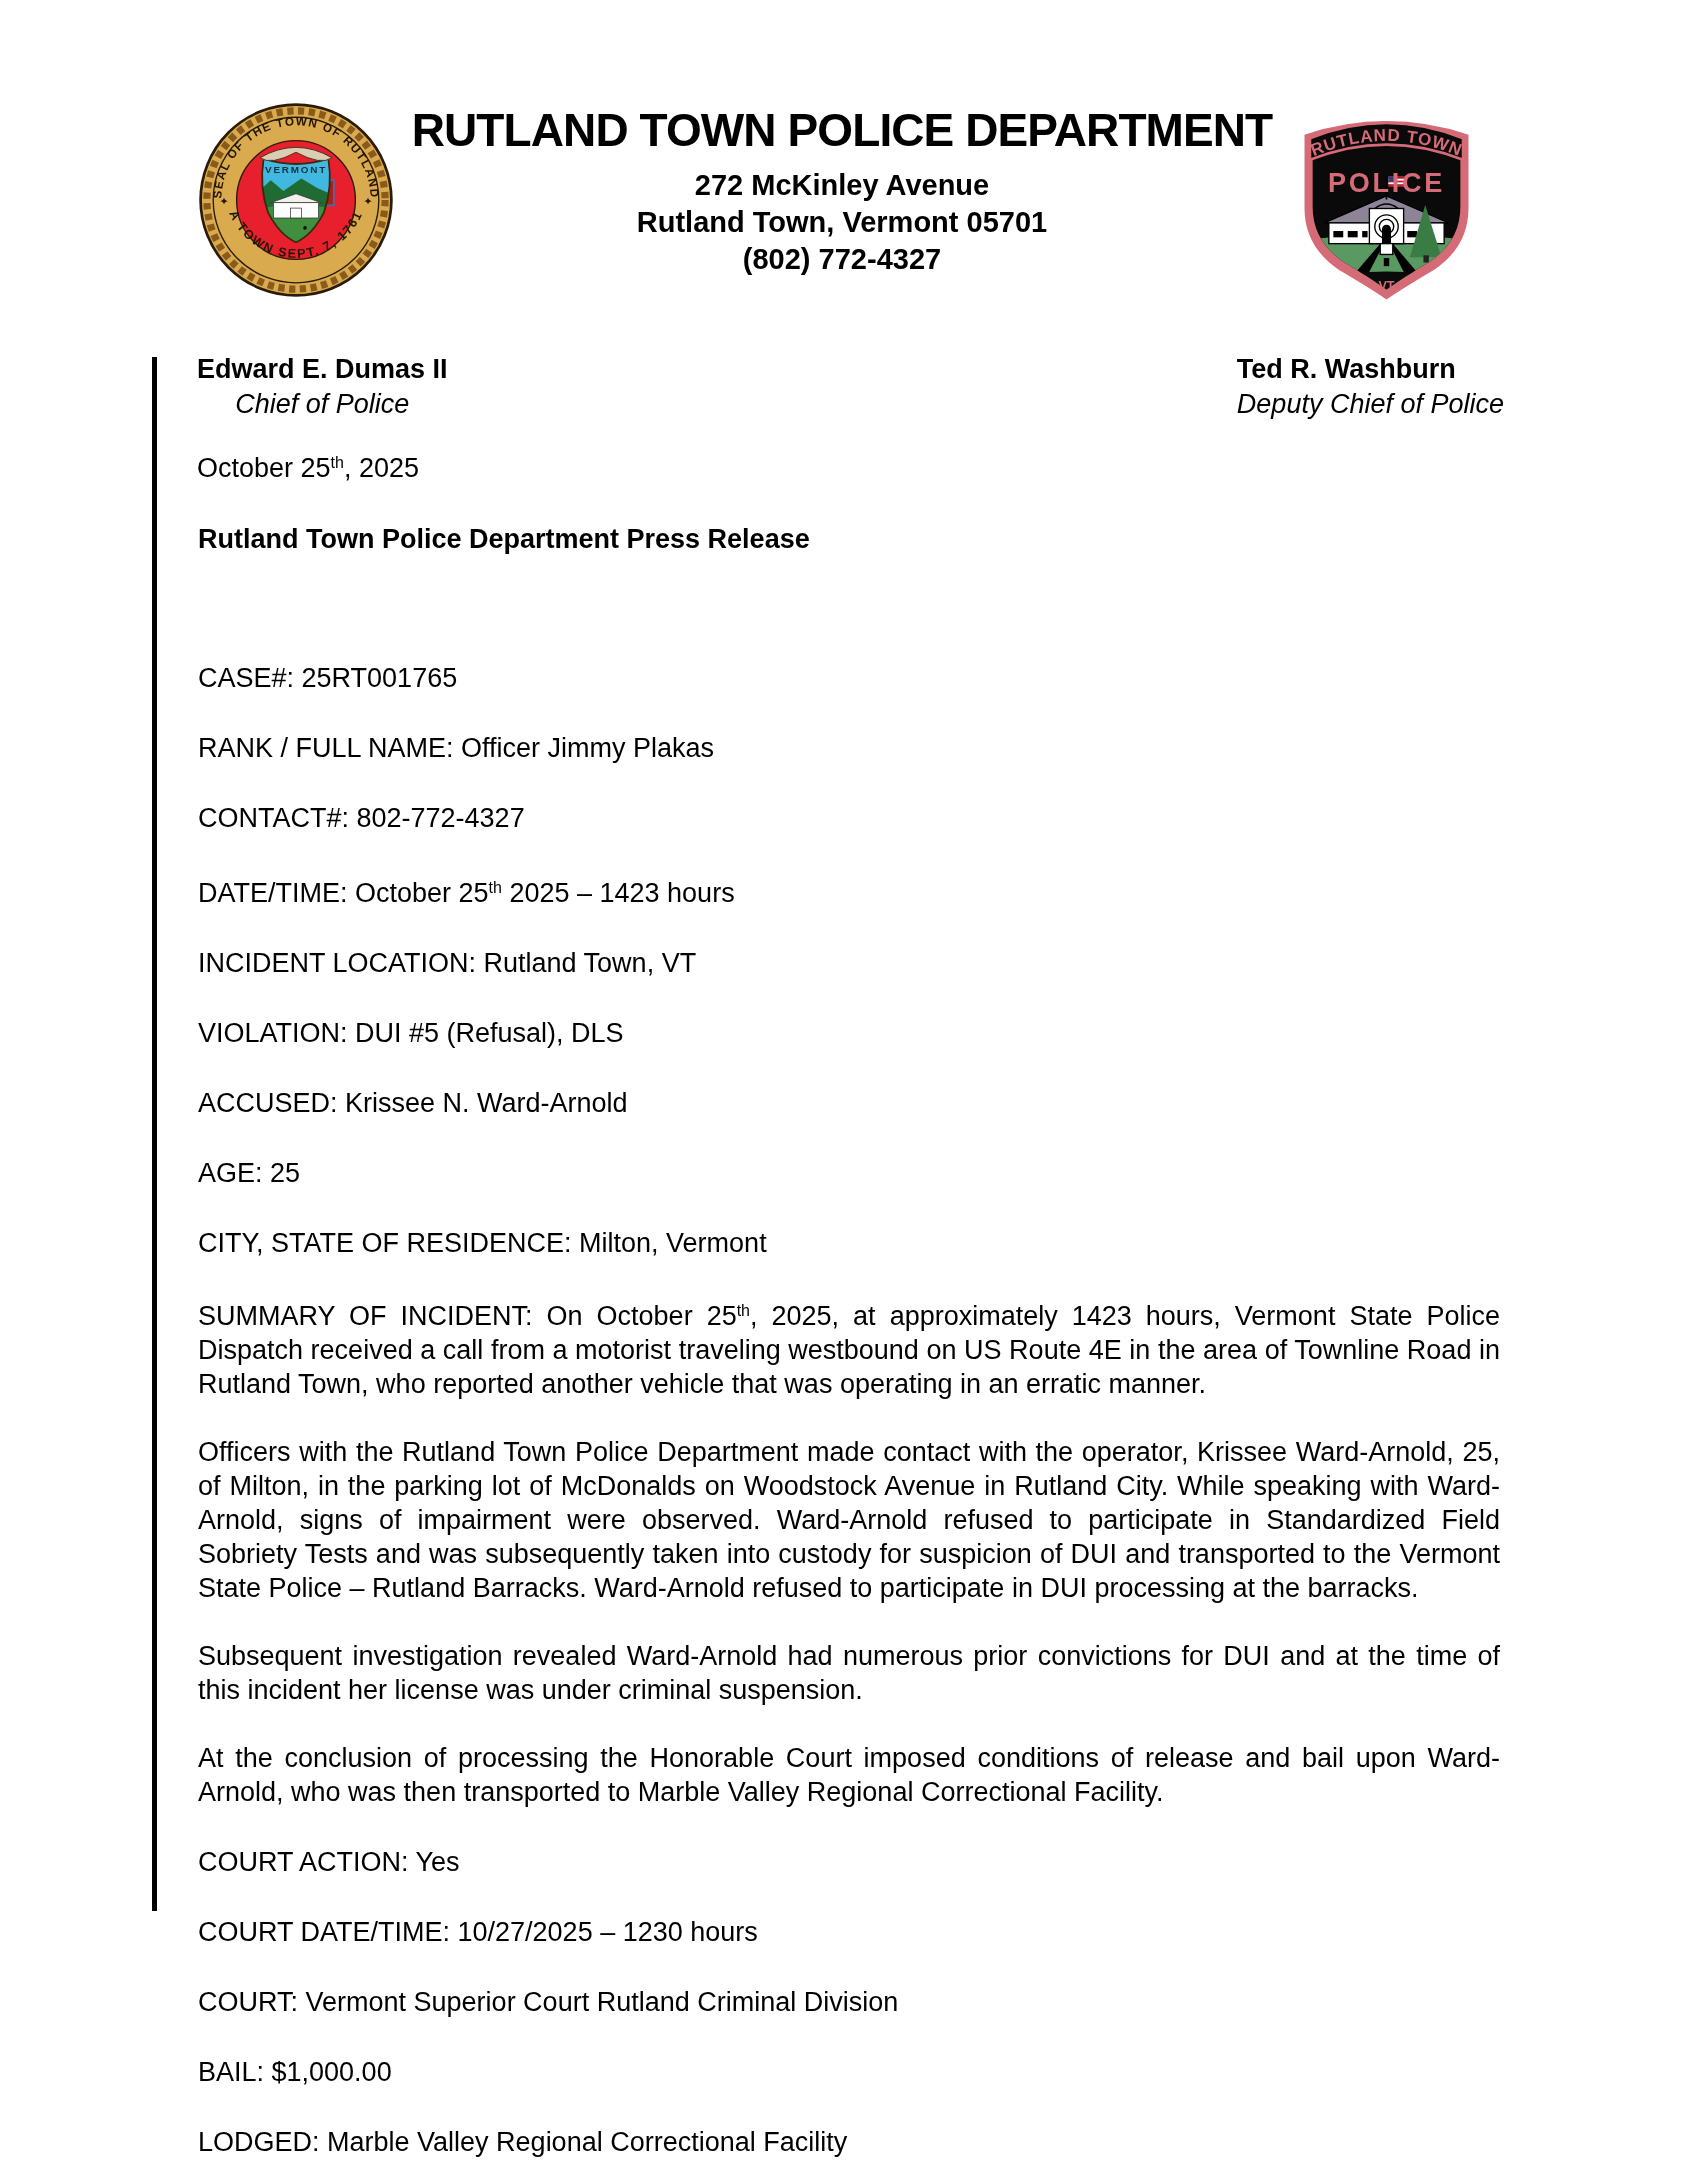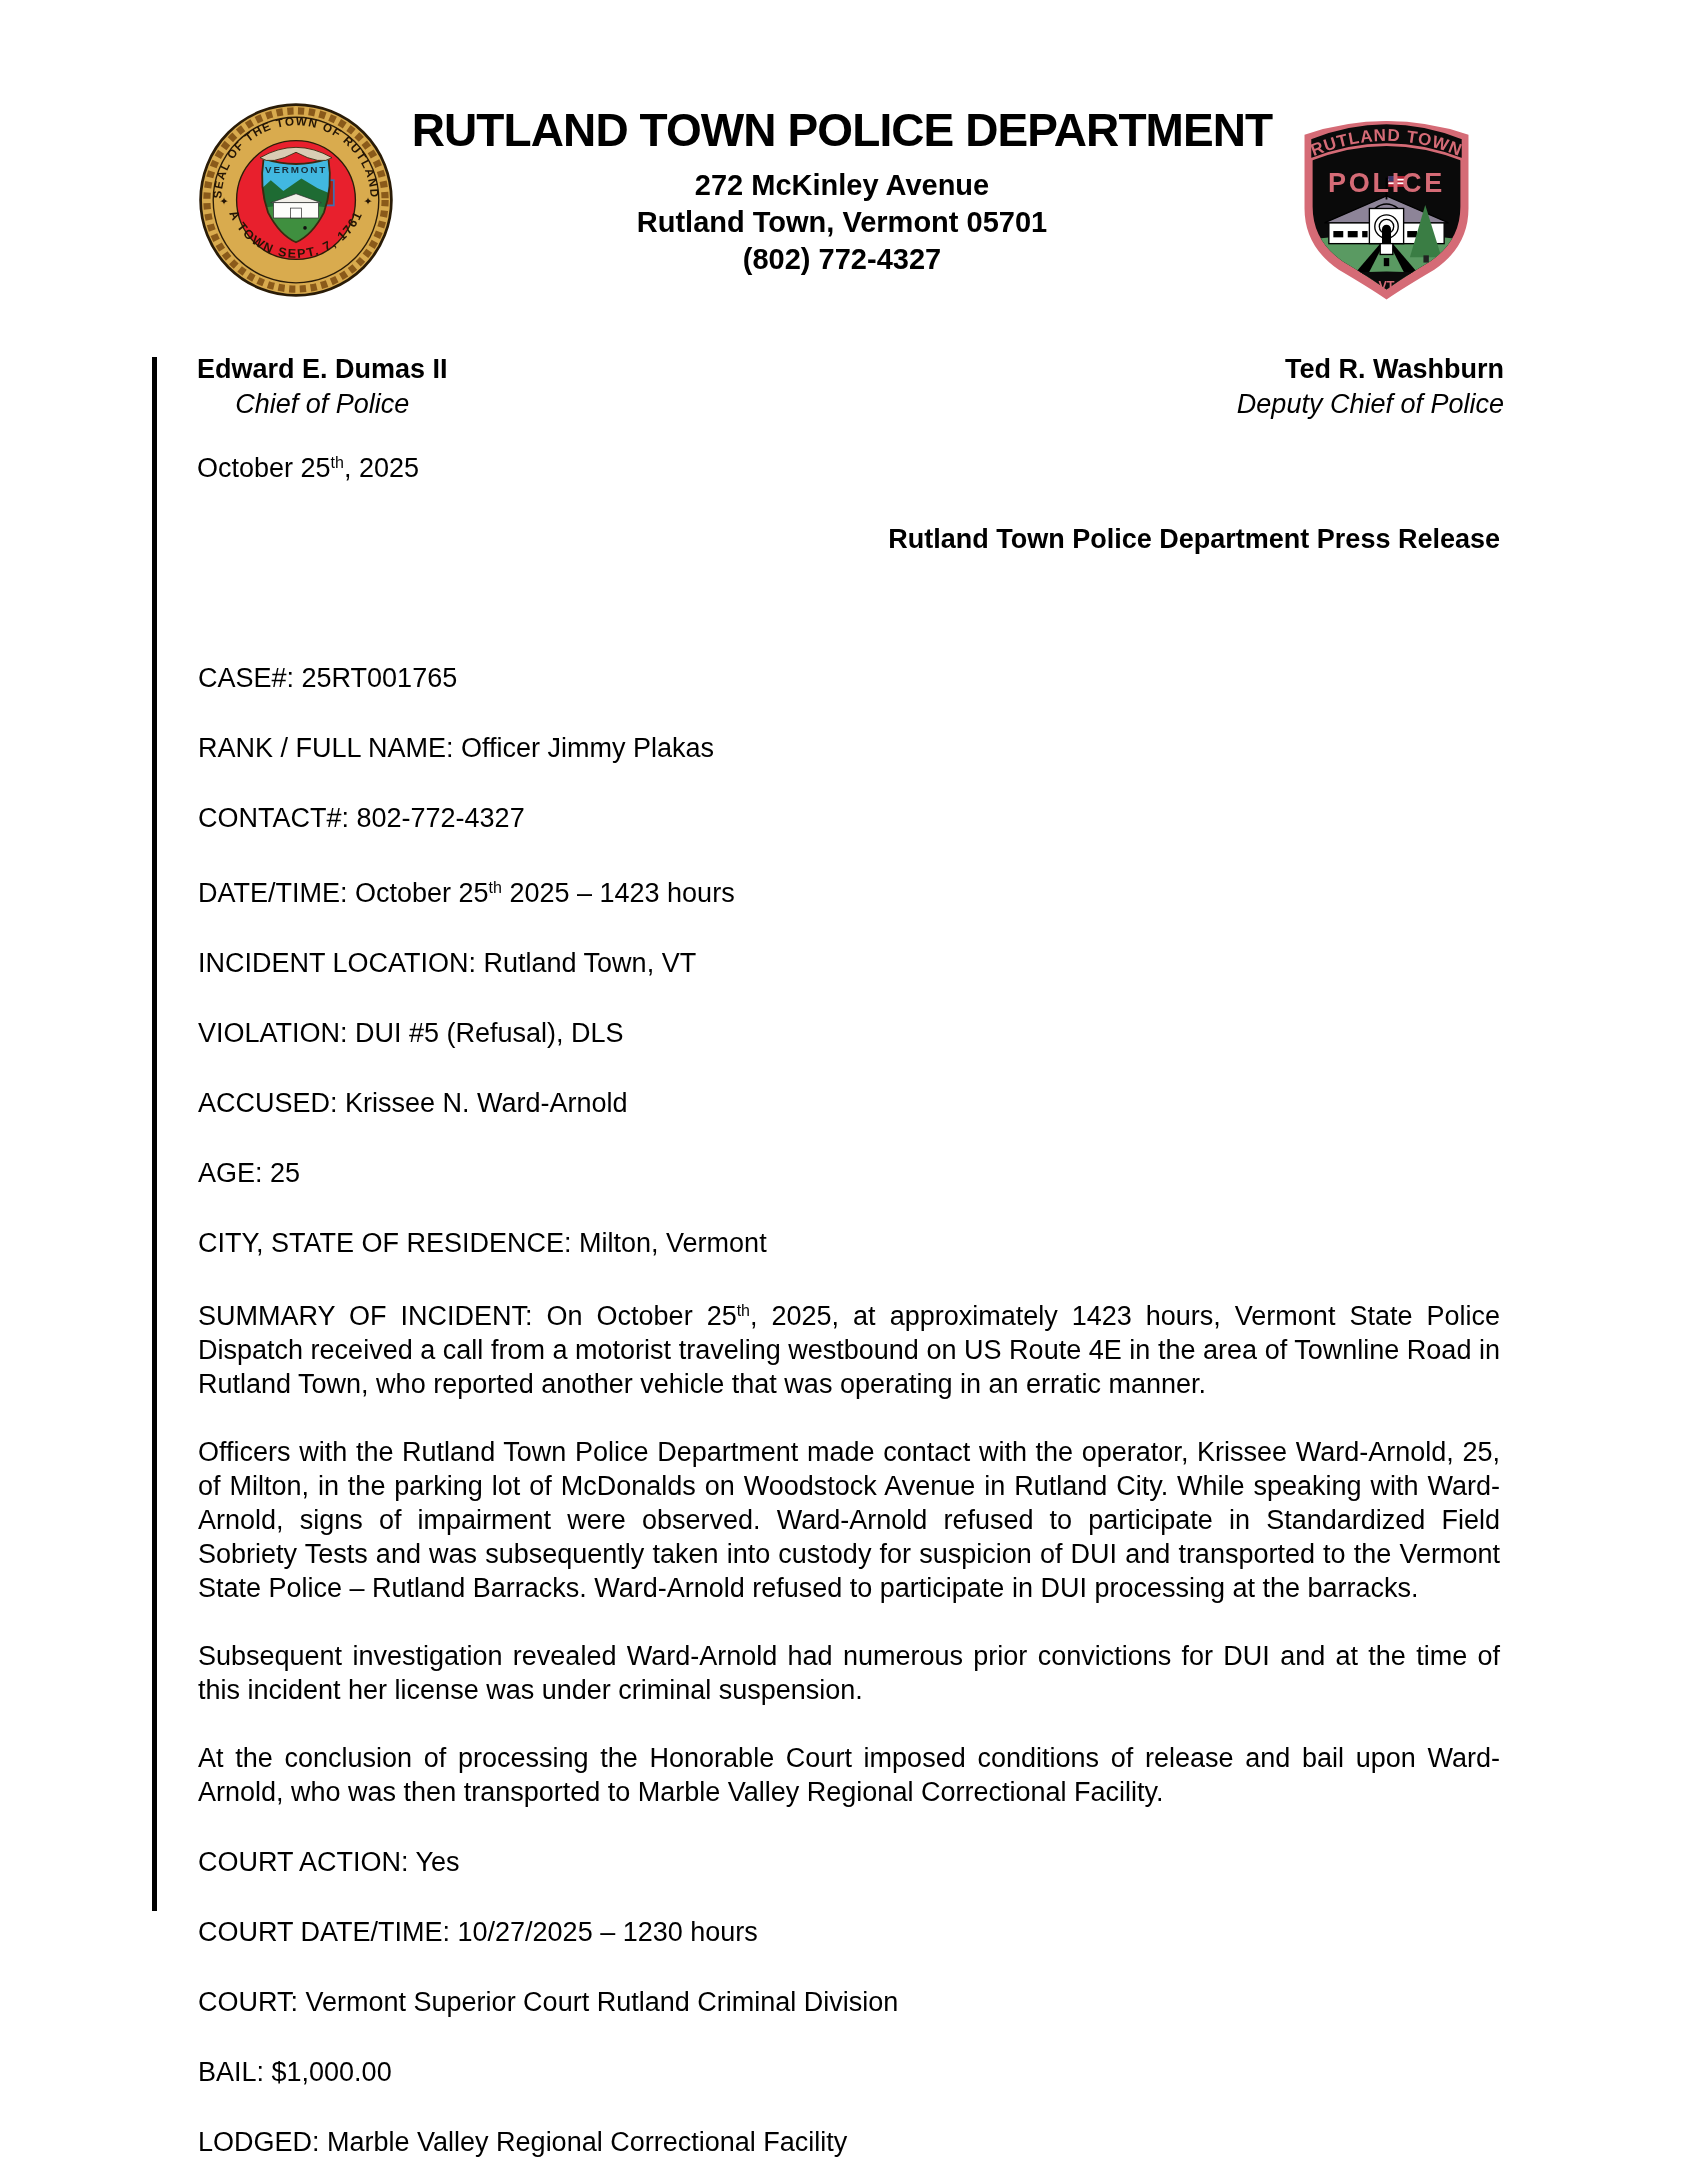--- a/index.html
+++ b/index.html
@@ -13,29 +13,29 @@
              font-weight:700;font-size:46px;letter-spacing:-0.9px;white-space:nowrap;}
   .addr{position:absolute;top:167px;left:392px;width:900px;text-align:center;
         font-weight:700;font-size:29px;line-height:37px;}
 
   
   .vline{position:absolute;left:152px;top:357px;width:4.5px;height:1554px;background:#000;}
 
   
   .officials-left{position:absolute;left:197px;top:352px;text-align:center;
                   font-size:27px;line-height:35px;}
-  .officials-right{position:absolute;right:179px;top:352px;text-align:right;
+  .officials-right{position:absolute;right:179px;top:352px;text-align:left;
                    font-size:27px;line-height:35px;}
   .name{font-weight:700;}
   .role{font-style:italic;}
 
   .dateline{position:absolute;left:197px;top:453px;font-size:27px;}
   .sup{font-size:16px;vertical-align:9px;}
 
-  .release-title{position:absolute;left:198px;top:524px;width:1302px;text-align:right;
+  .release-title{position:absolute;left:198px;top:524px;width:1302px;text-align:left;
                  font-weight:700;font-size:27px;}
 
   
   .body{position:absolute;left:198px;top:625px;width:1302px;font-size:27px;line-height:34px;}
   .body p{margin:0 0 34px 0;}
   .ln{display:block;margin-top:36px;}
   .just{text-align:justify;text-justify:inter-word;}
   .oneline{white-space:nowrap;}
   .gap-extra{margin-top:36px;}
 

